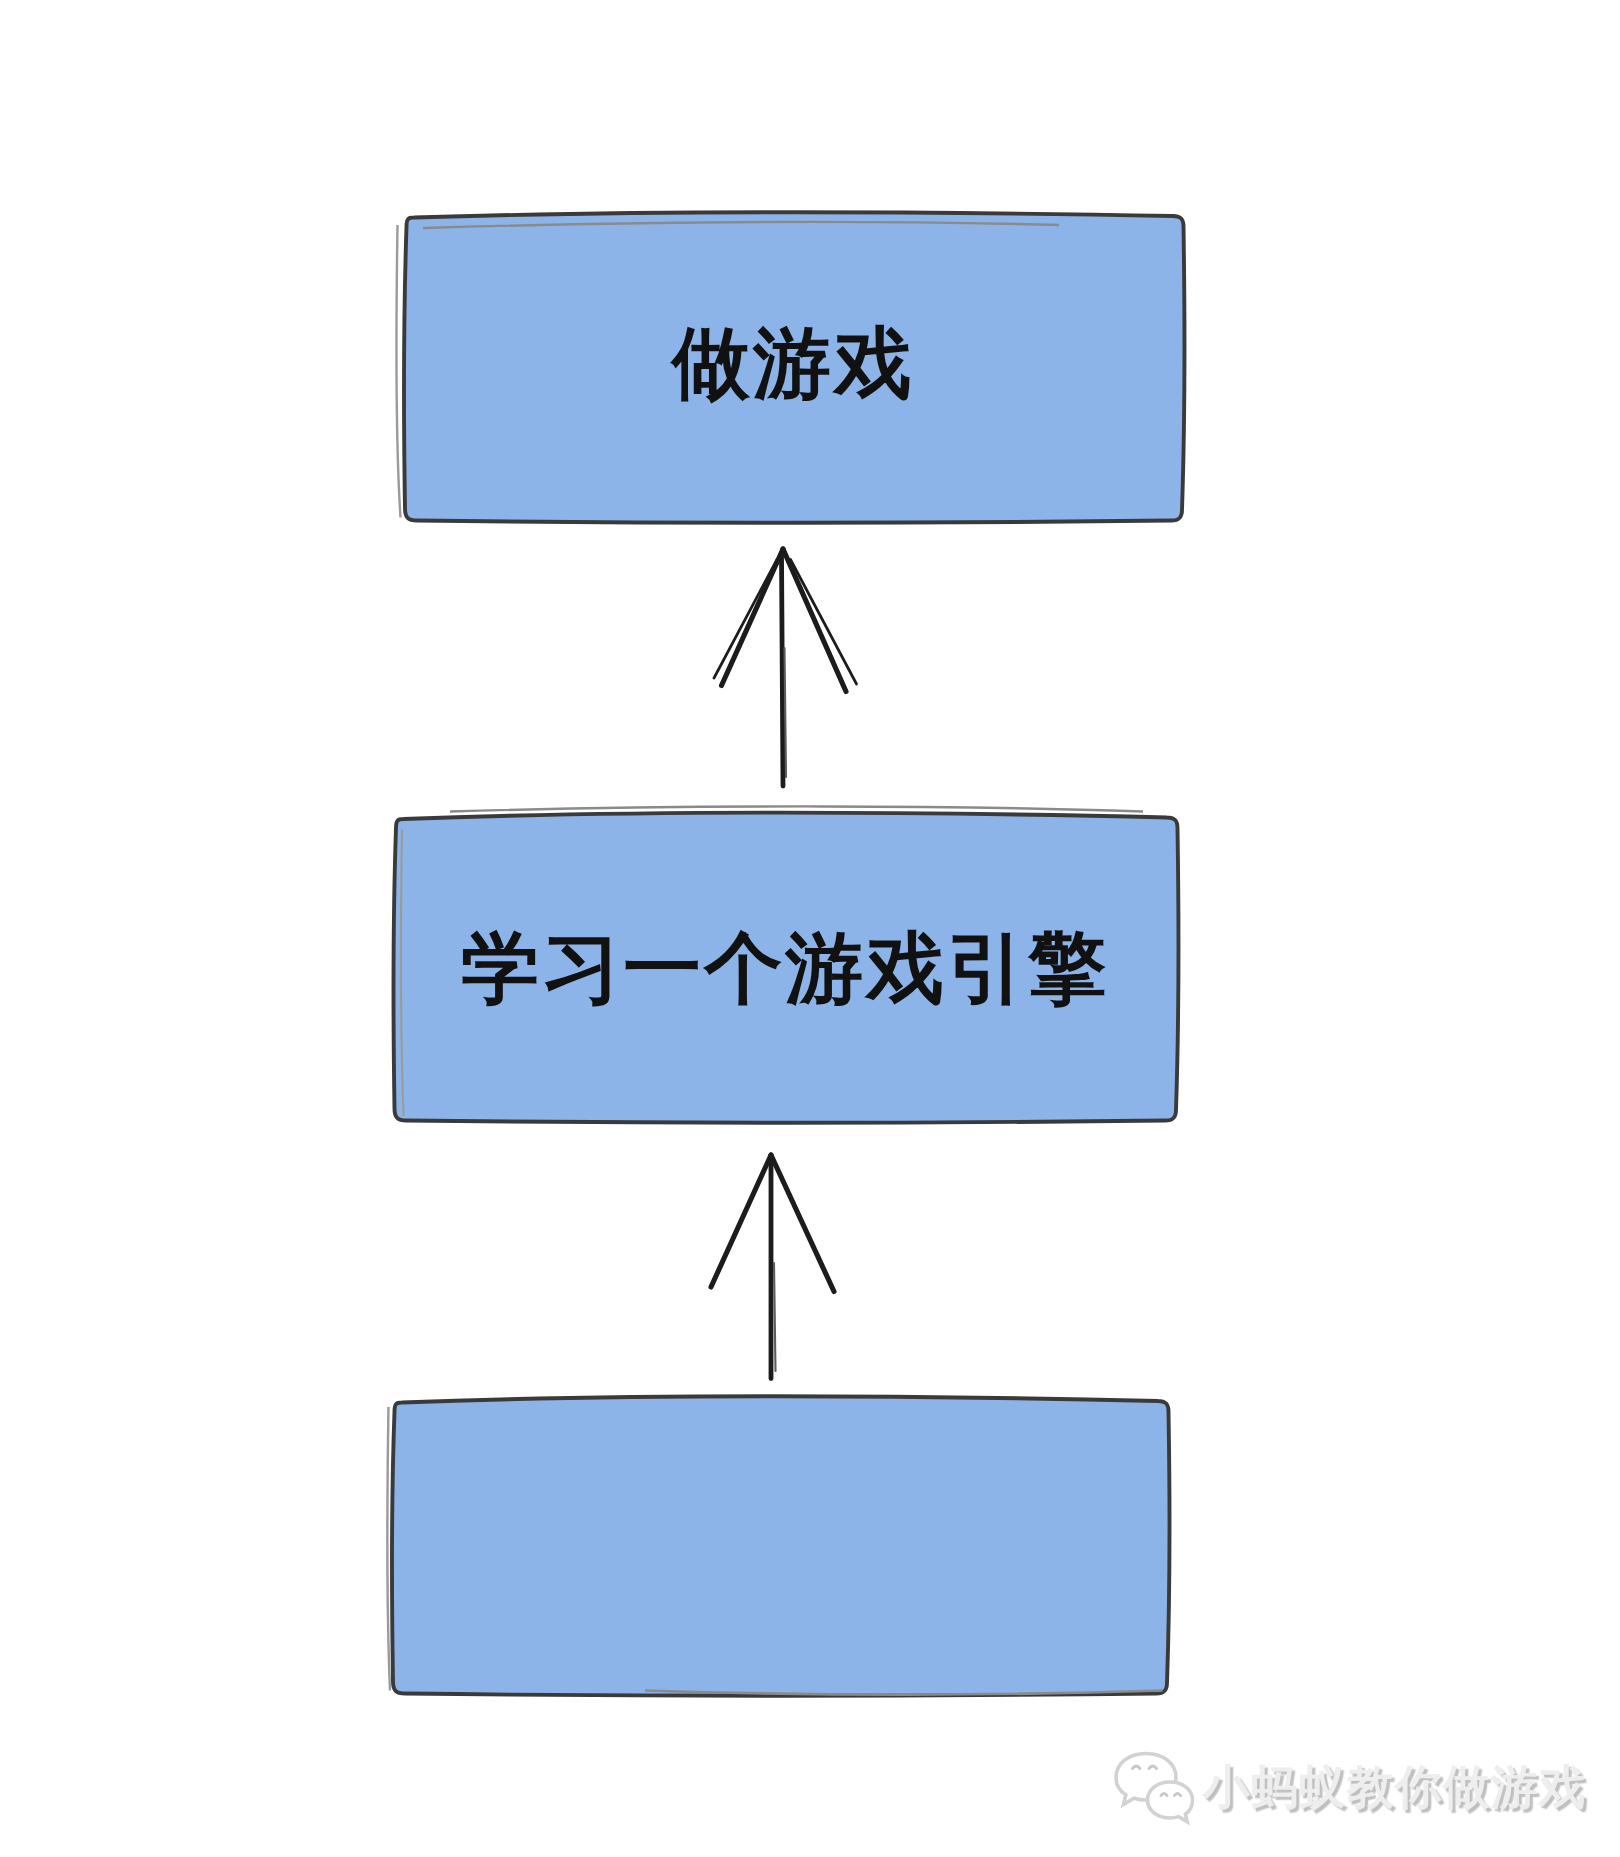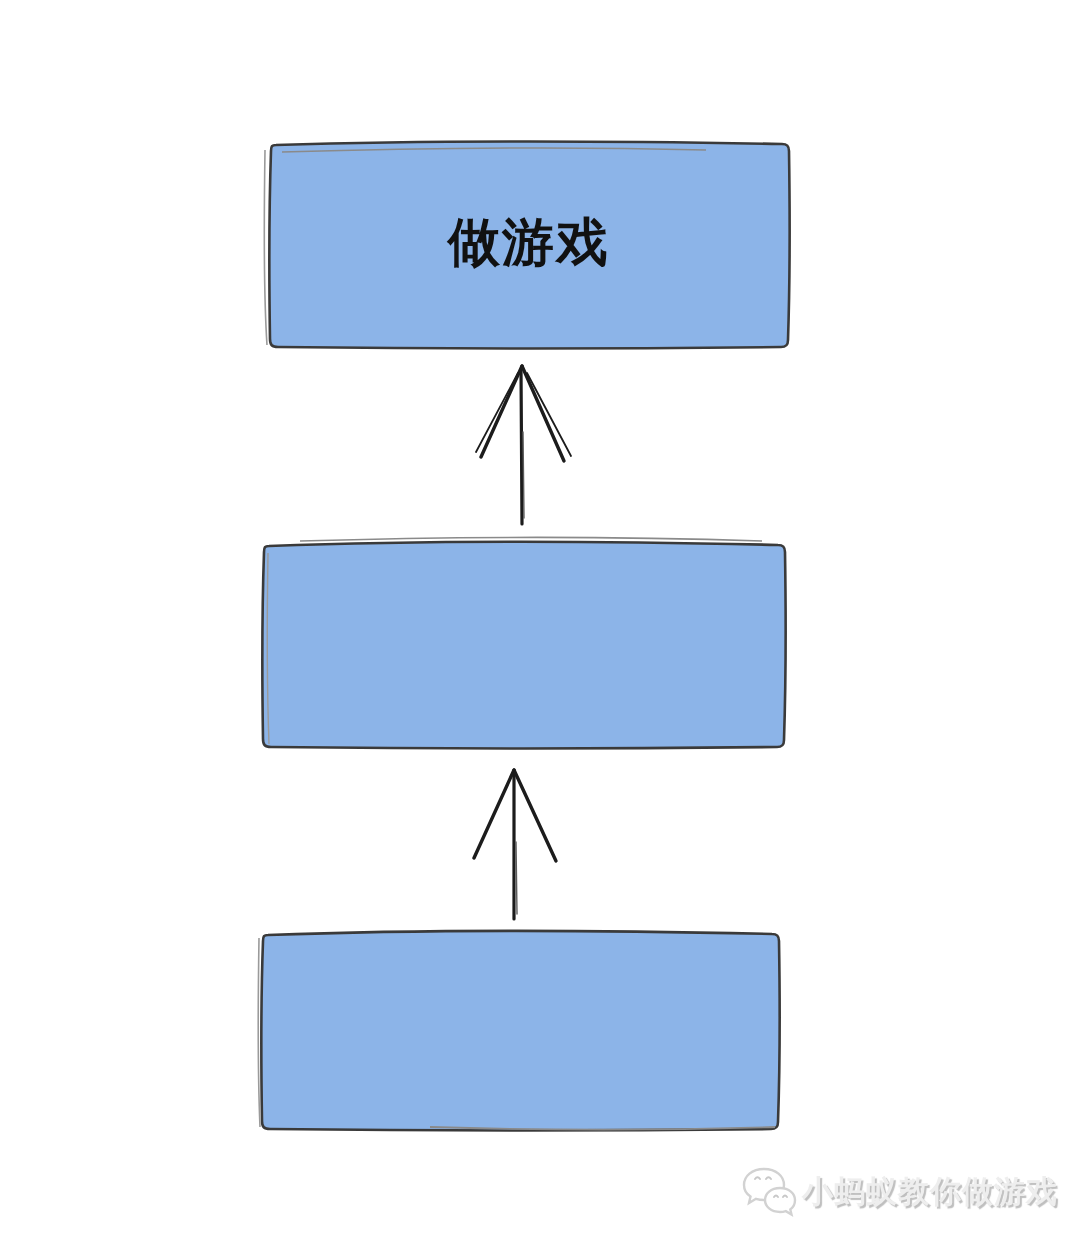--- a/index.html
+++ b/index.html
@@ -80,20 +80,21 @@
     <g stroke="#1c1c1c" fill="none" stroke-linecap="round">
       <path d="M514,919 L514,774" stroke-width="3.2"></path>
       <path d="M517,914 L516,842" stroke="#5c5c5c" stroke-width="1.4"></path>
       <path d="M514,770 L474,858" stroke-width="3.4"></path>
       <path d="M514,770 L556,861" stroke-width="3.4"></path>
     </g>
   </svg>
 
   <div class="node-label label-top">做游戏</div>
 
+  <div class="node-label label-mid">学习一个游戏引擎</div>
 
 
   <div class="watermark">
     <svg width="58" height="52" viewBox="0 0 58 52" xmlns="http://www.w3.org/2000/svg">
       <g stroke="#d2d2d2" stroke-width="2.4" fill="#ffffff">
 
         <path d="M24,3 C12,3 4,10 4,19 C4,24 6.5,28 10.5,30.5 L9,37 L16,32.8
                  C18.5,33.6 21.2,34 24,34 C36,34 44,27 44,19 C44,10 36,3 24,3 Z"></path>
 
         <path d="M40,22 C31,22 25,27.5 25,34 C25,40.5 31,46 40,46

